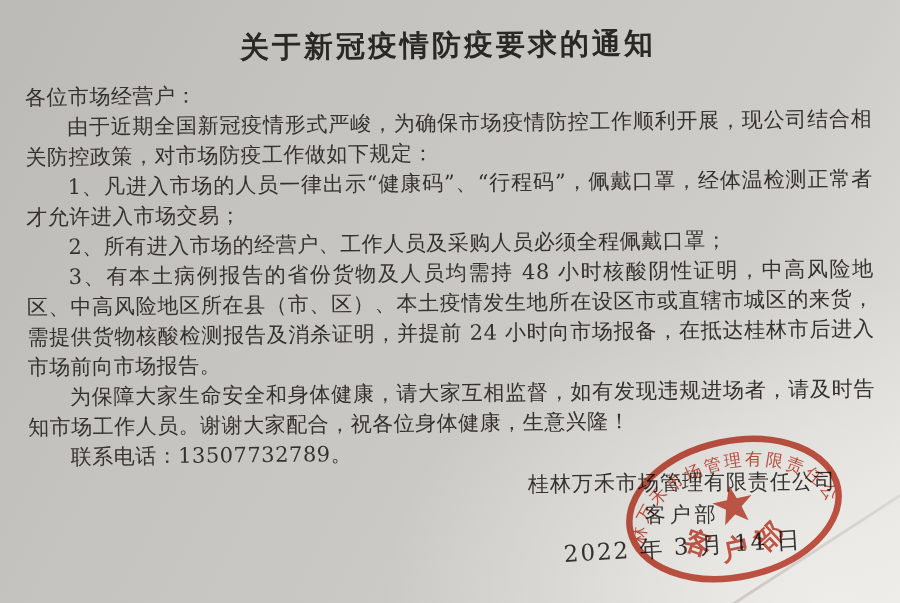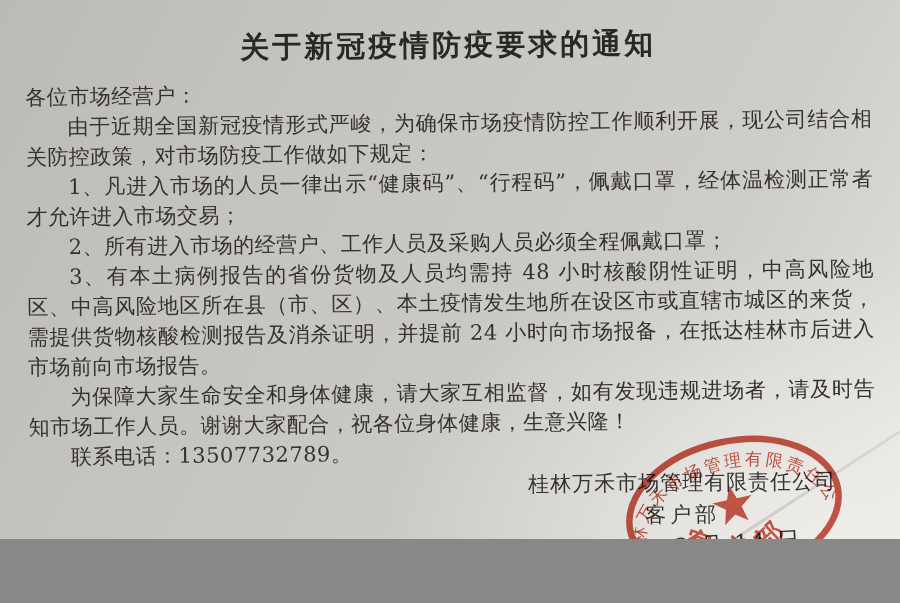--- a/index.html
+++ b/index.html
@@ -6,21 +6,21 @@
     margin: 0;
     padding: 0;
     width: 900px;
     height: 603px;
     overflow: hidden;
     background: #888;
   }
   .photo {
     position: relative;
     width: 900px;
-    height: 539px;
+    height: 603px;
     overflow: hidden;
     font-family: "DejaVu Serif", "Liberation Serif", serif;
     background:
       radial-gradient(ellipse at 92% 100%, rgba(240,238,234,0.9) 0%, rgba(240,238,234,0) 38%),
       linear-gradient(118deg, #bcbab7 0%, #c5c3c0 28%, #cac8c4 52%, #cfcdc9 72%, #dddbd7 90%, #eae8e4 100%);
   }
   .crease {
     position: absolute;
     right: -60px;
     bottom: 28px;

